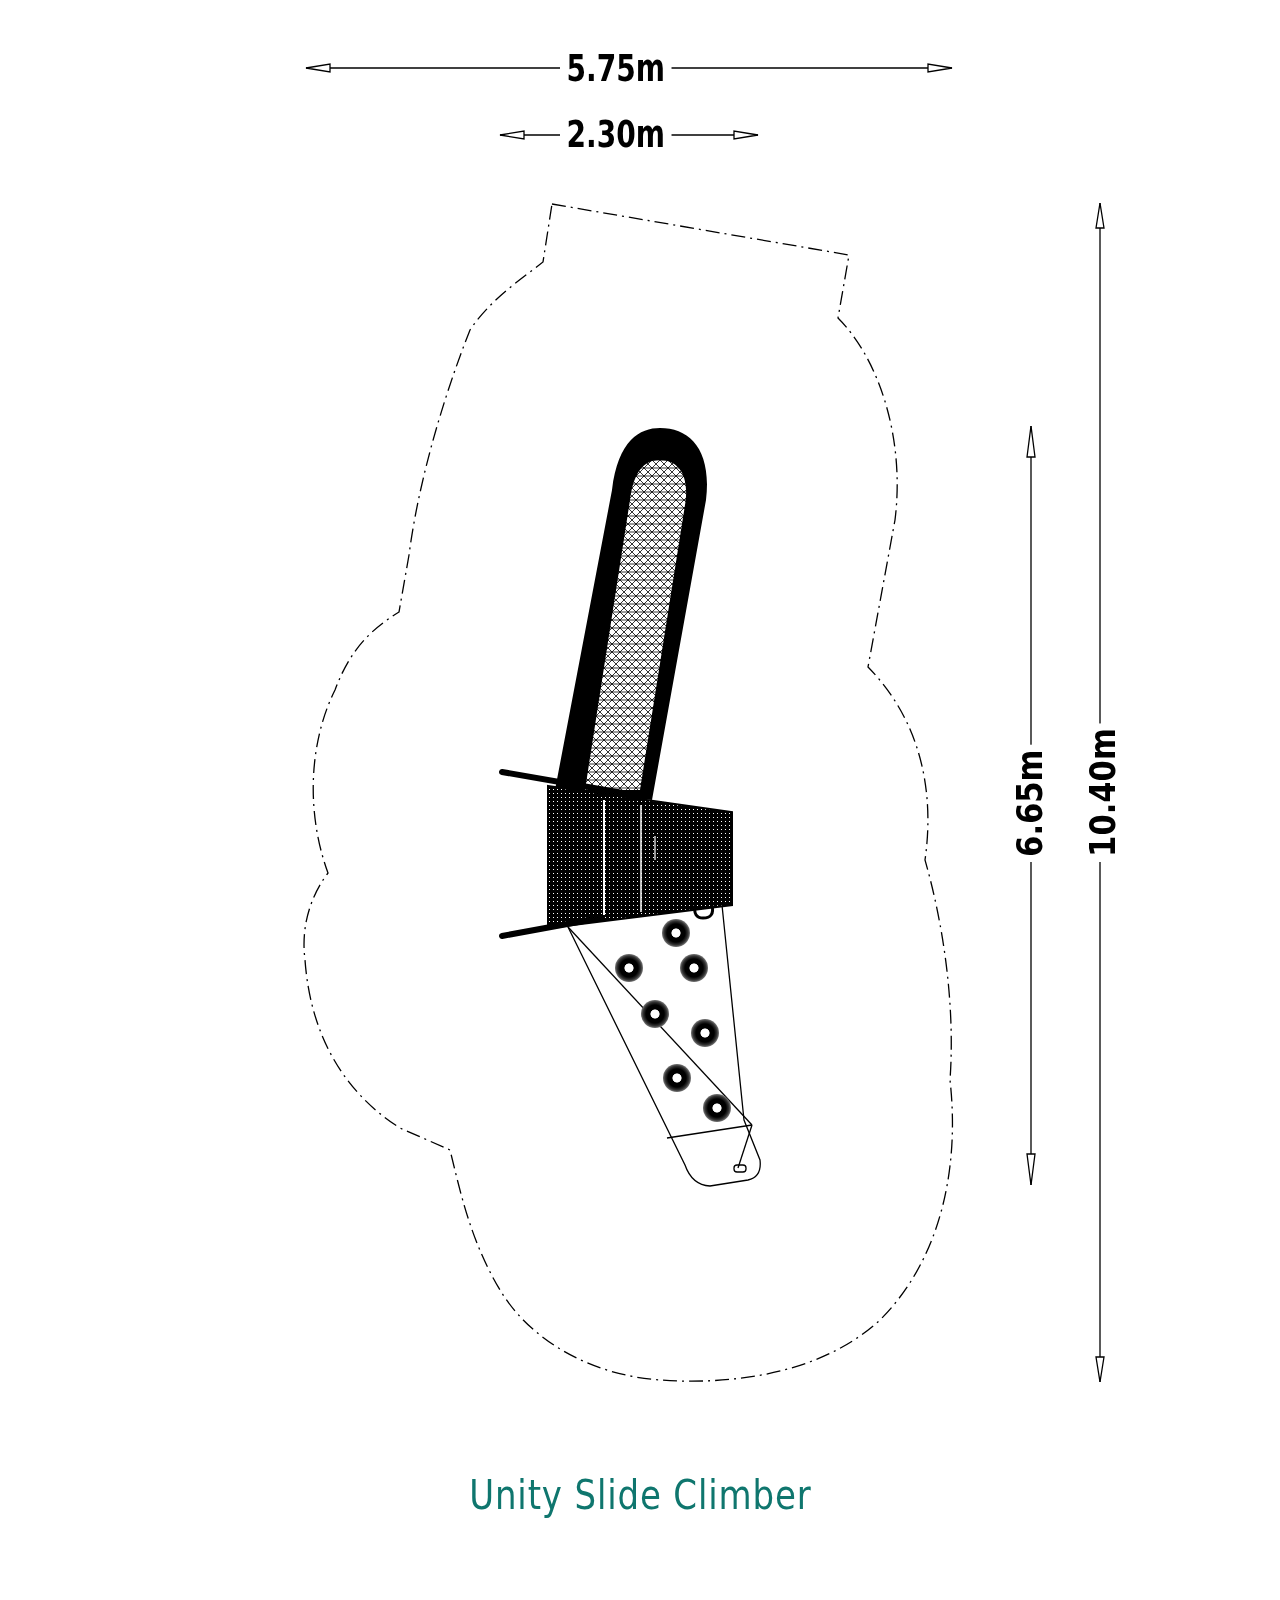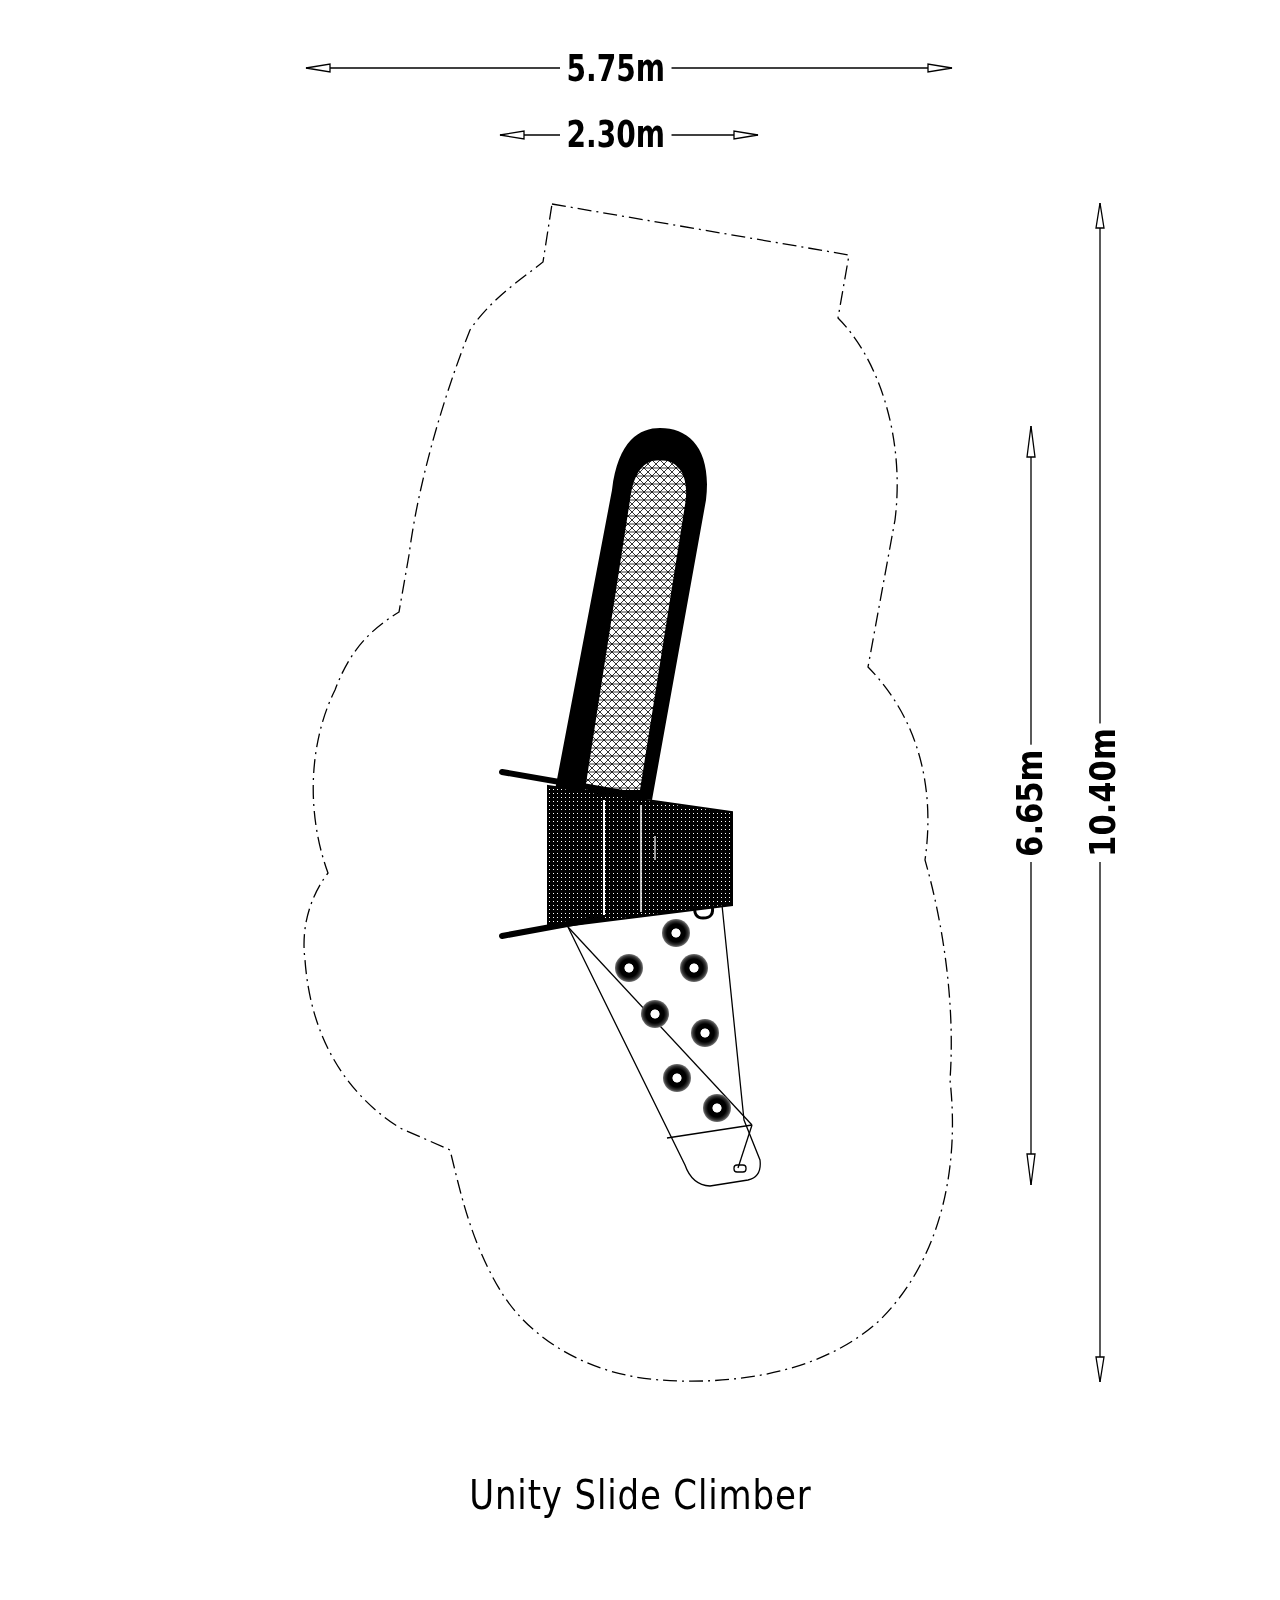--- a/index.html
+++ b/index.html
@@ -17,21 +17,21 @@
     .vlabel {
       position: absolute; background: #fff; color: #000;
       font-family: "DejaVu Sans", sans-serif; font-weight: bold;
       font-size: 36px; line-height: 40px; padding: 0 6px; white-space: nowrap;
       transform-origin: left top;
     }
     #dim-height-slide { left: 1010px; top: 862px; transform: rotate(-90deg) scaleX(0.85); }
     #dim-height-total { left: 1083px; top: 862px; transform: rotate(-90deg) scaleX(0.85); }
     #caption {
       position: absolute; left: 0; width: 1280px; top: 1472px; text-align: center;
-      font-family: "DejaVu Sans", sans-serif; font-size: 40px; color: #000000;
+      font-family: "DejaVu Sans", sans-serif; font-size: 40px; color: #0f766e;
       letter-spacing: 1px;
     }
     #caption span { display: inline-block; transform: scaleX(0.85); }
   </style>
 </head>
 <body>
 
 <svg id="drawing" viewBox="0 0 1280 1600" xmlns="http://www.w3.org/2000/svg">
   <defs>
     <pattern id="mesh" width="8" height="8" patternUnits="userSpaceOnUse">

